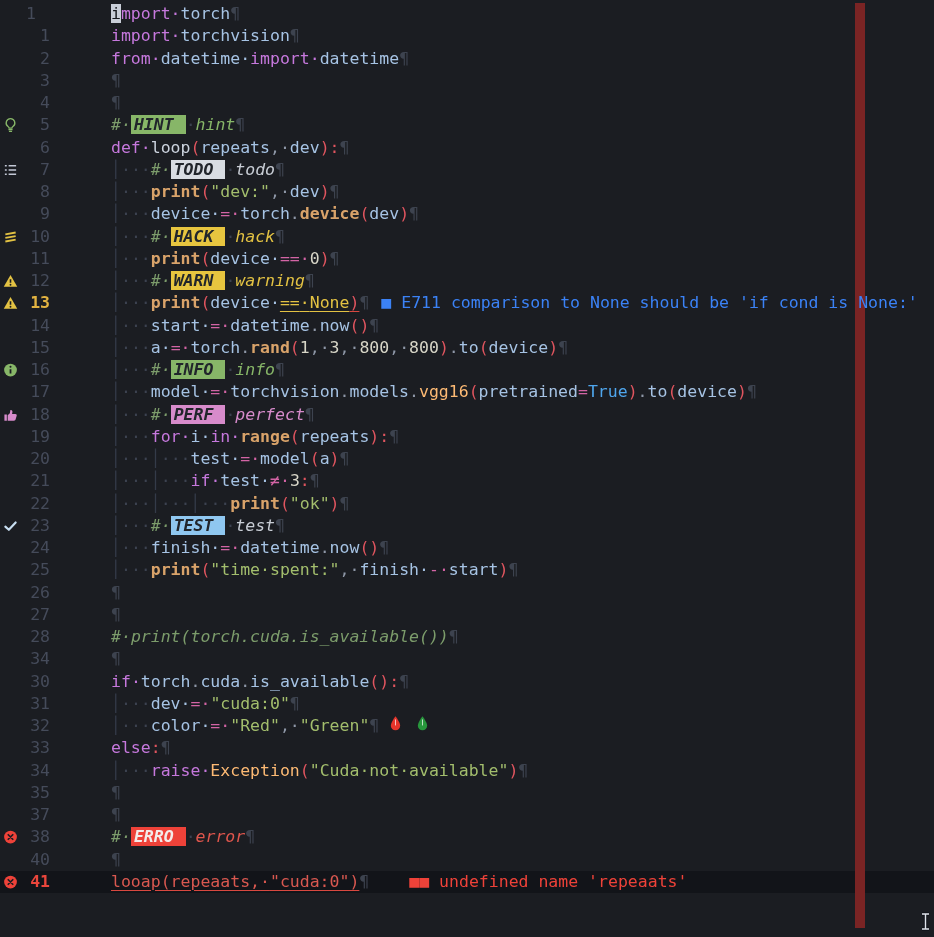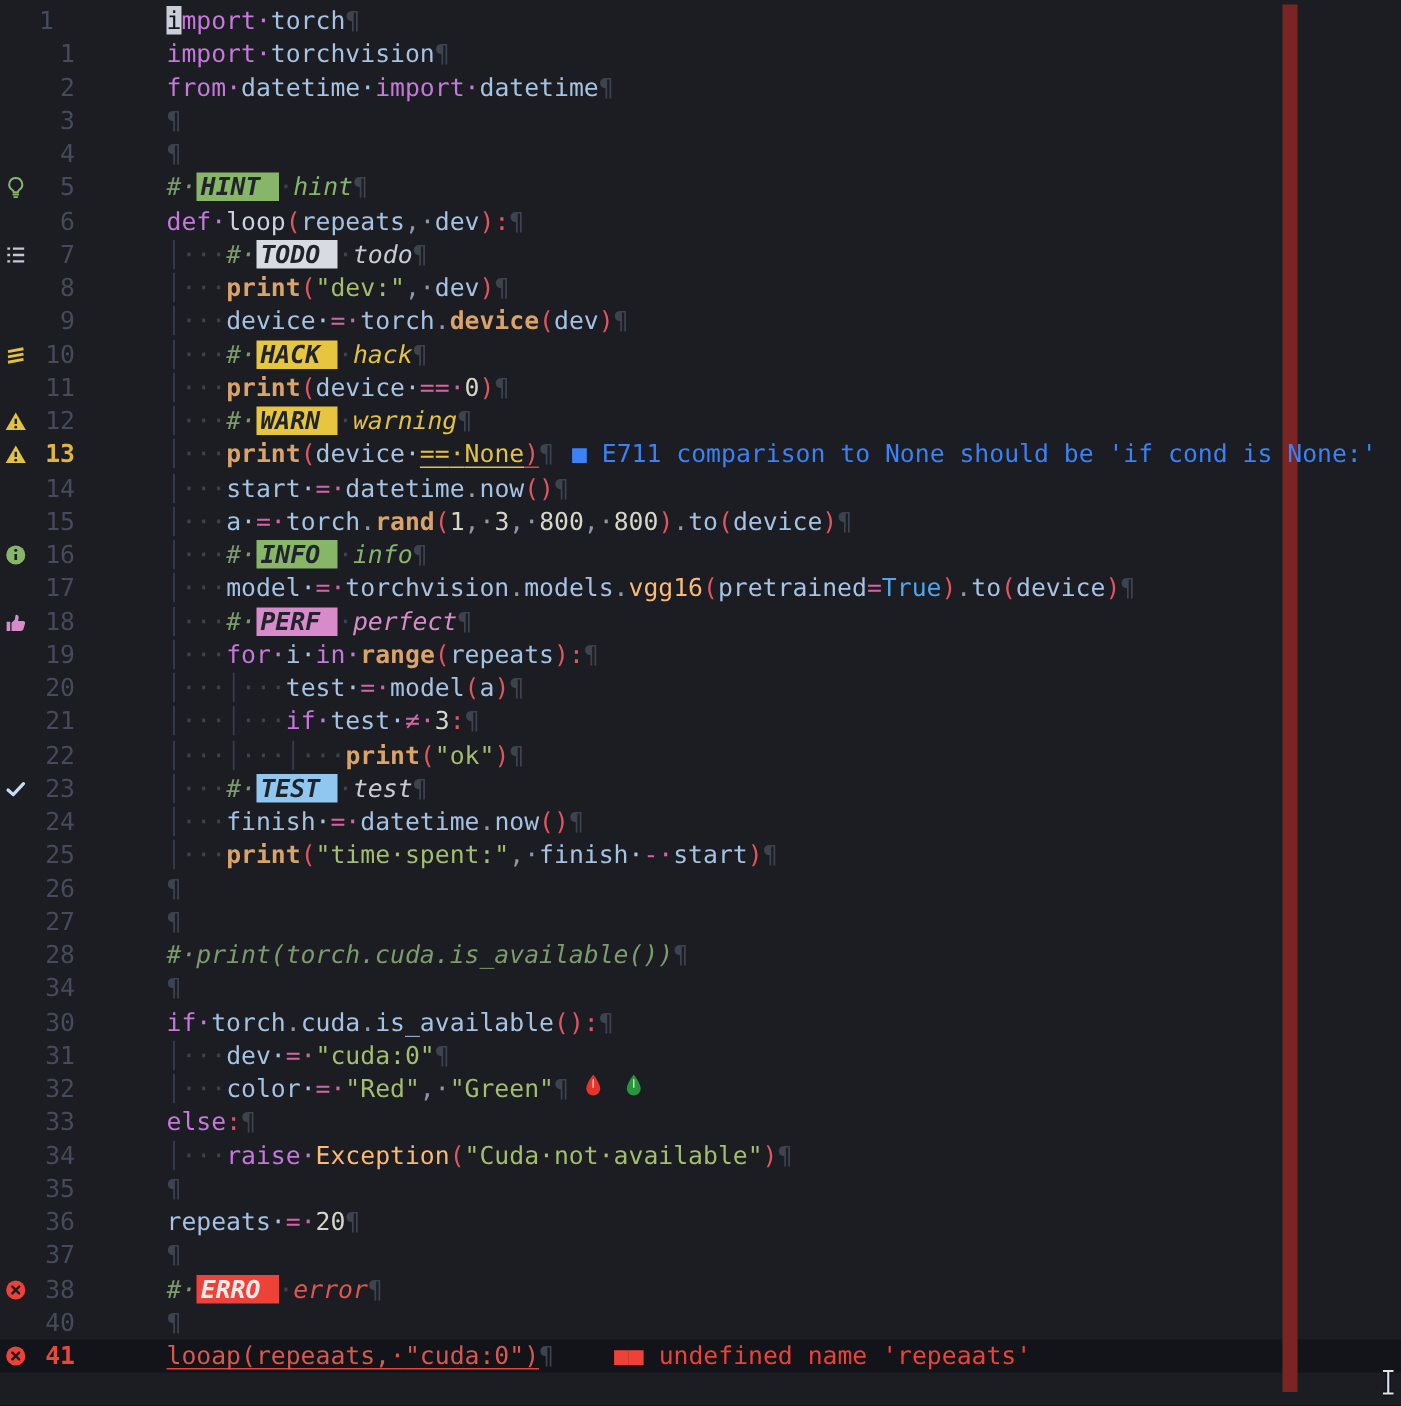--- a/index.html
+++ b/index.html
@@ -319,26 +319,20 @@
         <div class="code"><span class="guide">│</span><span class="dot">·</span><span class="dot">·</span><span class="dot">·</span><span class="tok-kw">raise</span><span class="tok-kw dot">·</span><span class="tok-cls">Exception</span><span class="tok-pun">(</span><span class="tok-str">"Cuda</span><span class="tok-str dot">·</span><span class="tok-str">not</span><span class="tok-str dot">·</span><span class="tok-str">available"</span><span class="tok-pun">)</span><span class="pil">¶</span></div>
       </div>
       <div class="row">
         <div class="gut">
           <span class="num">35</span>
         </div>
         <div class="code"><span class="pil">¶</span></div>
       </div>
       <div class="row">
         <div class="gut">
-          <span class="num">36</span>
-        </div>
-        <div class="code"><span class="tok-id">repeats</span><span class="tok-id dot">·</span><span class="tok-op">=</span><span class="tok-op dot">·</span><span class="tok-num">20</span><span class="pil">¶</span></div>
-      </div>
-      <div class="row">
-        <div class="gut">
           <span class="num">37</span>
         </div>
         <div class="code"><span class="pil">¶</span></div>
       </div>
       <div class="row">
         <div class="gut">
           <span class="sign">
             <svg width="15" height="15" viewBox="0 0 16 16">
               <circle cx="8" cy="8" r="6.8" fill="#ee4239"></circle>
               <path d="M5.6 5.6l4.8 4.8M10.4 5.6l-4.8 4.8" stroke="#1b1d22" stroke-width="1.8" stroke-linecap="round"></path>

